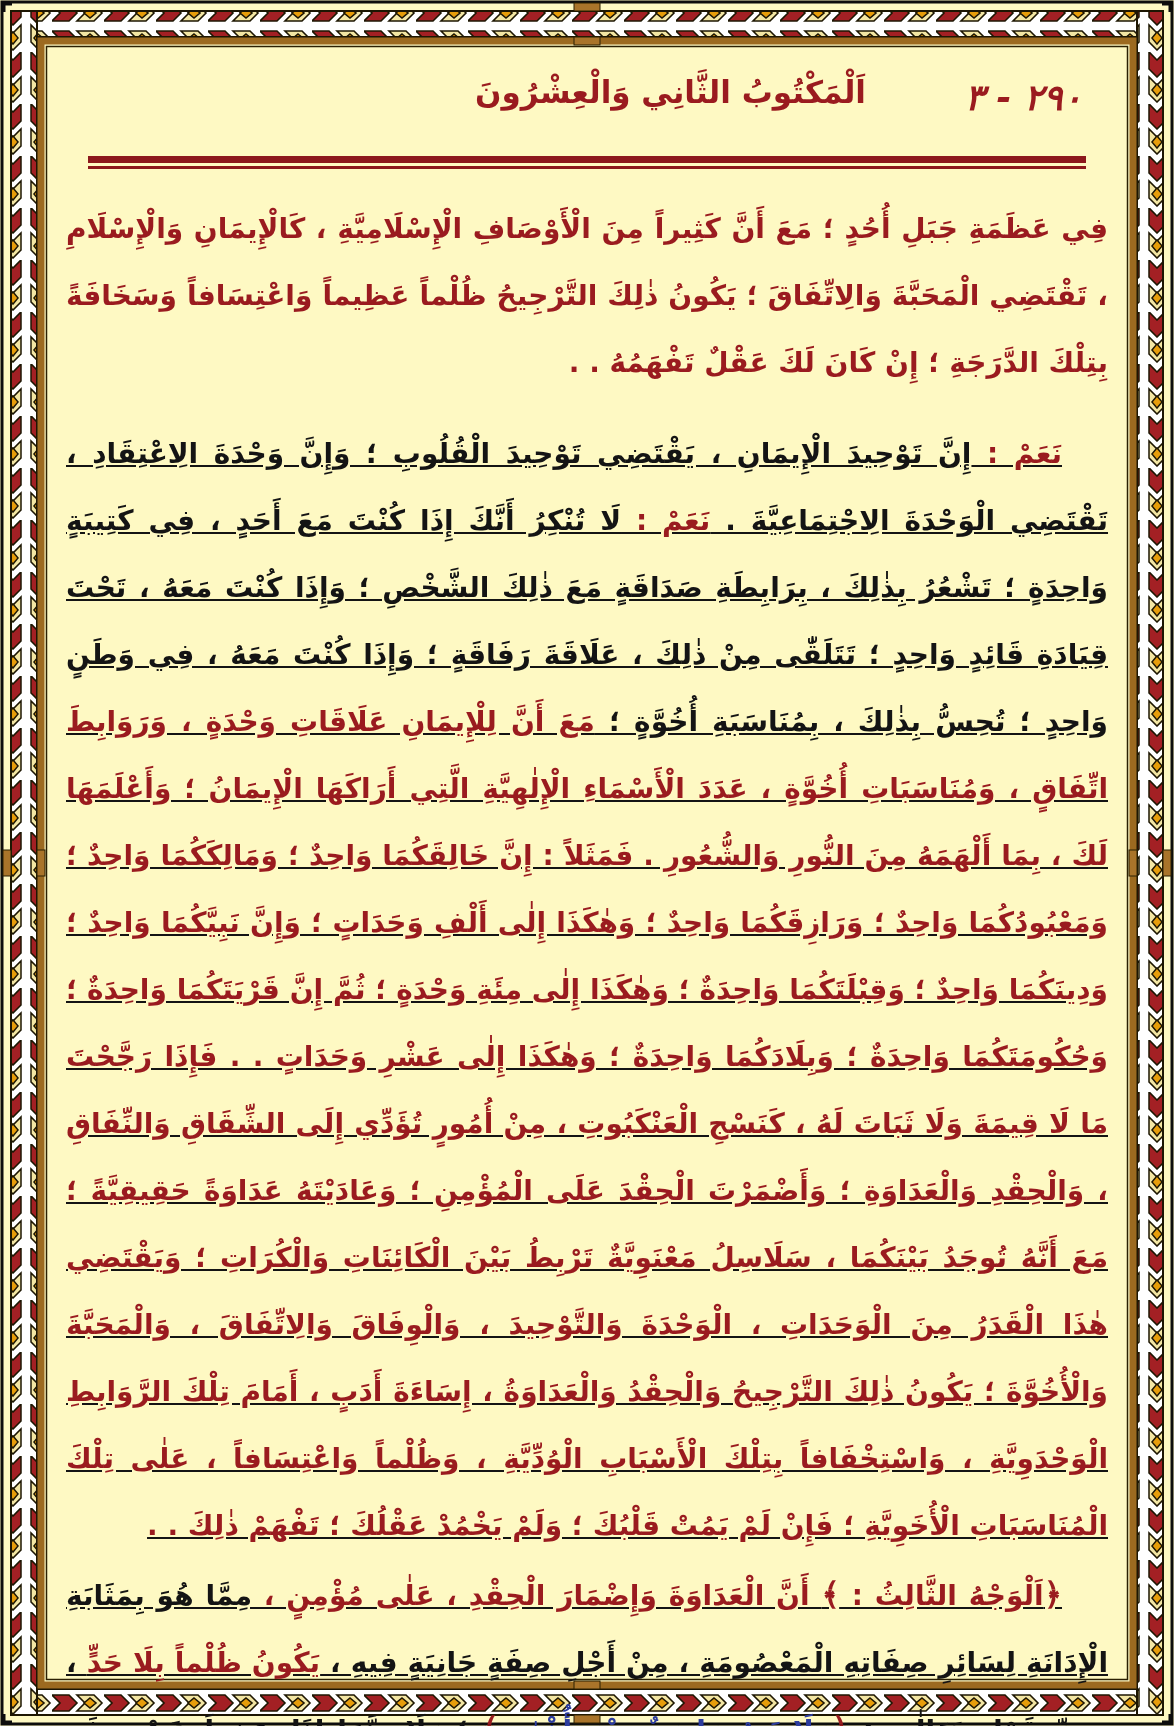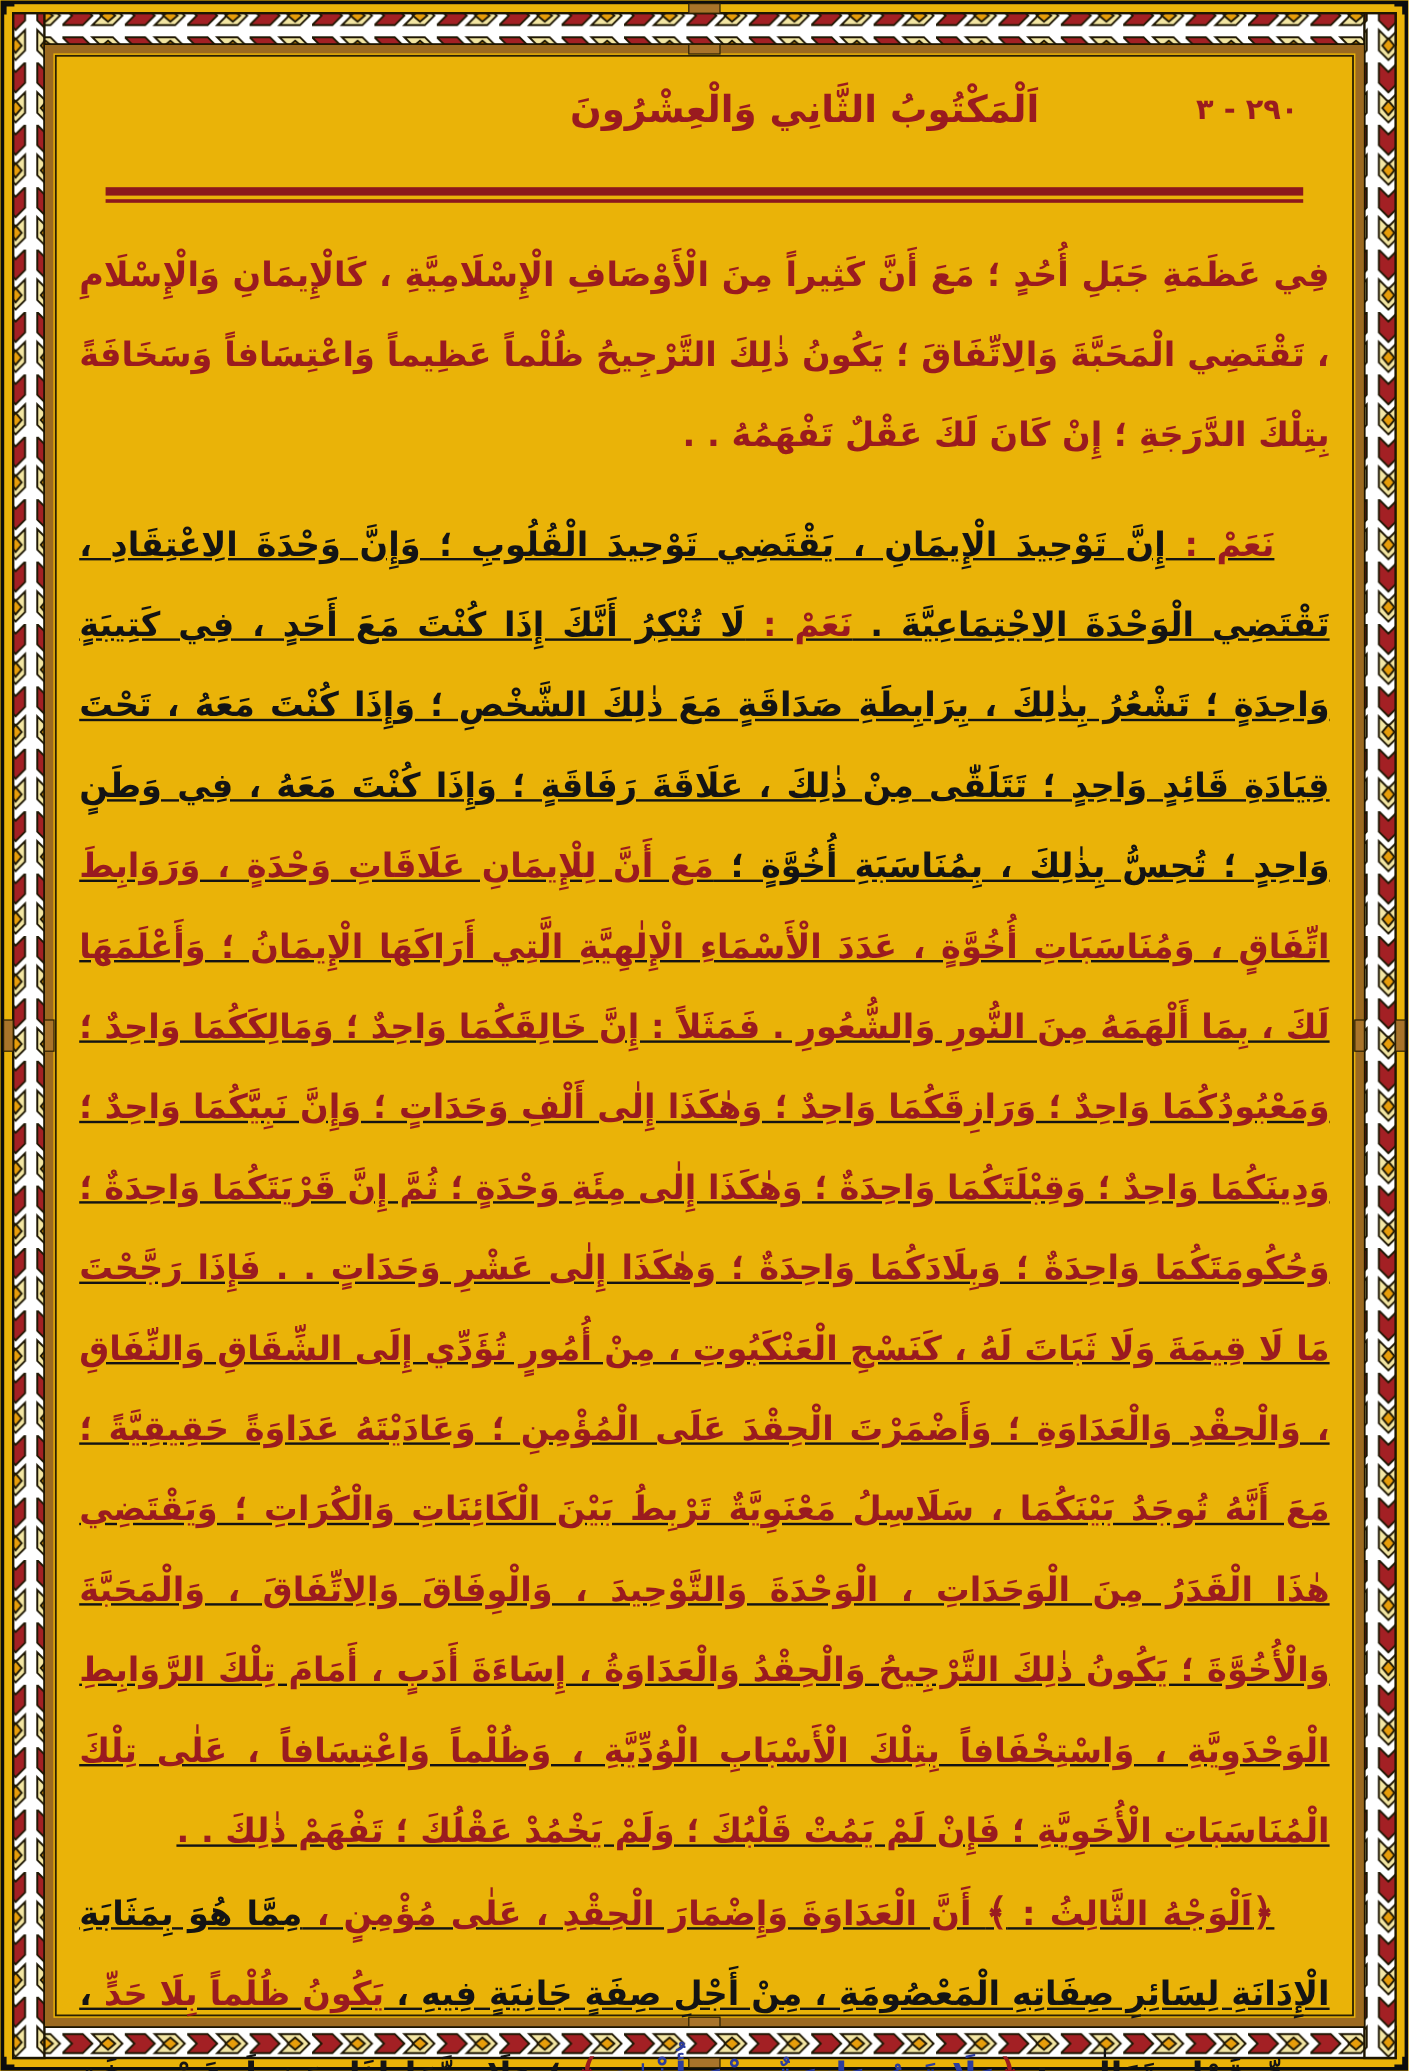--- a/index.html
+++ b/index.html
@@ -1,38 +1,39 @@
 <!DOCTYPE html>
 <html lang="ar" dir="rtl"><head>
 <meta charset="utf-8">
 <style>
   html,body{margin:0;padding:0;background:#ffffff;}
   .page{
     position:relative;
     width:1174px;height:1726px;
-    background:#eab308;
+    background:#fef9c3;
     overflow:hidden;
     font-family:"DejaVu Sans","Liberation Sans",sans-serif;
   }
   .frame-svg{position:absolute;inset:0;pointer-events:none;}
   .content{
     position:absolute;
     left:52px;right:52px;top:52px;bottom:52px;
     direction:rtl;
   }
   .header{position:relative;height:104px;}
   .title{
     position:absolute;top:22px;right:256px;
     font-size:31px;font-weight:700;color:#9a1b1f;
     white-space:nowrap;
   }
   .pagenum{
     position:absolute;top:25px;right:40px;
-    font-size:24px;font-weight:700;color:#9a1b1f;
+    font-size:36px;font-weight:700;color:#9a1b1f;
     white-space:nowrap;
+    font-style:italic;
   }
   .double-rule{
     margin:0 36px;
     height:3px;
     border-top:7px solid #8c181c;
     border-bottom:3px solid #8c181c;
   }
   .body-text{
     margin-top:26px;
     padding:0 14px;

